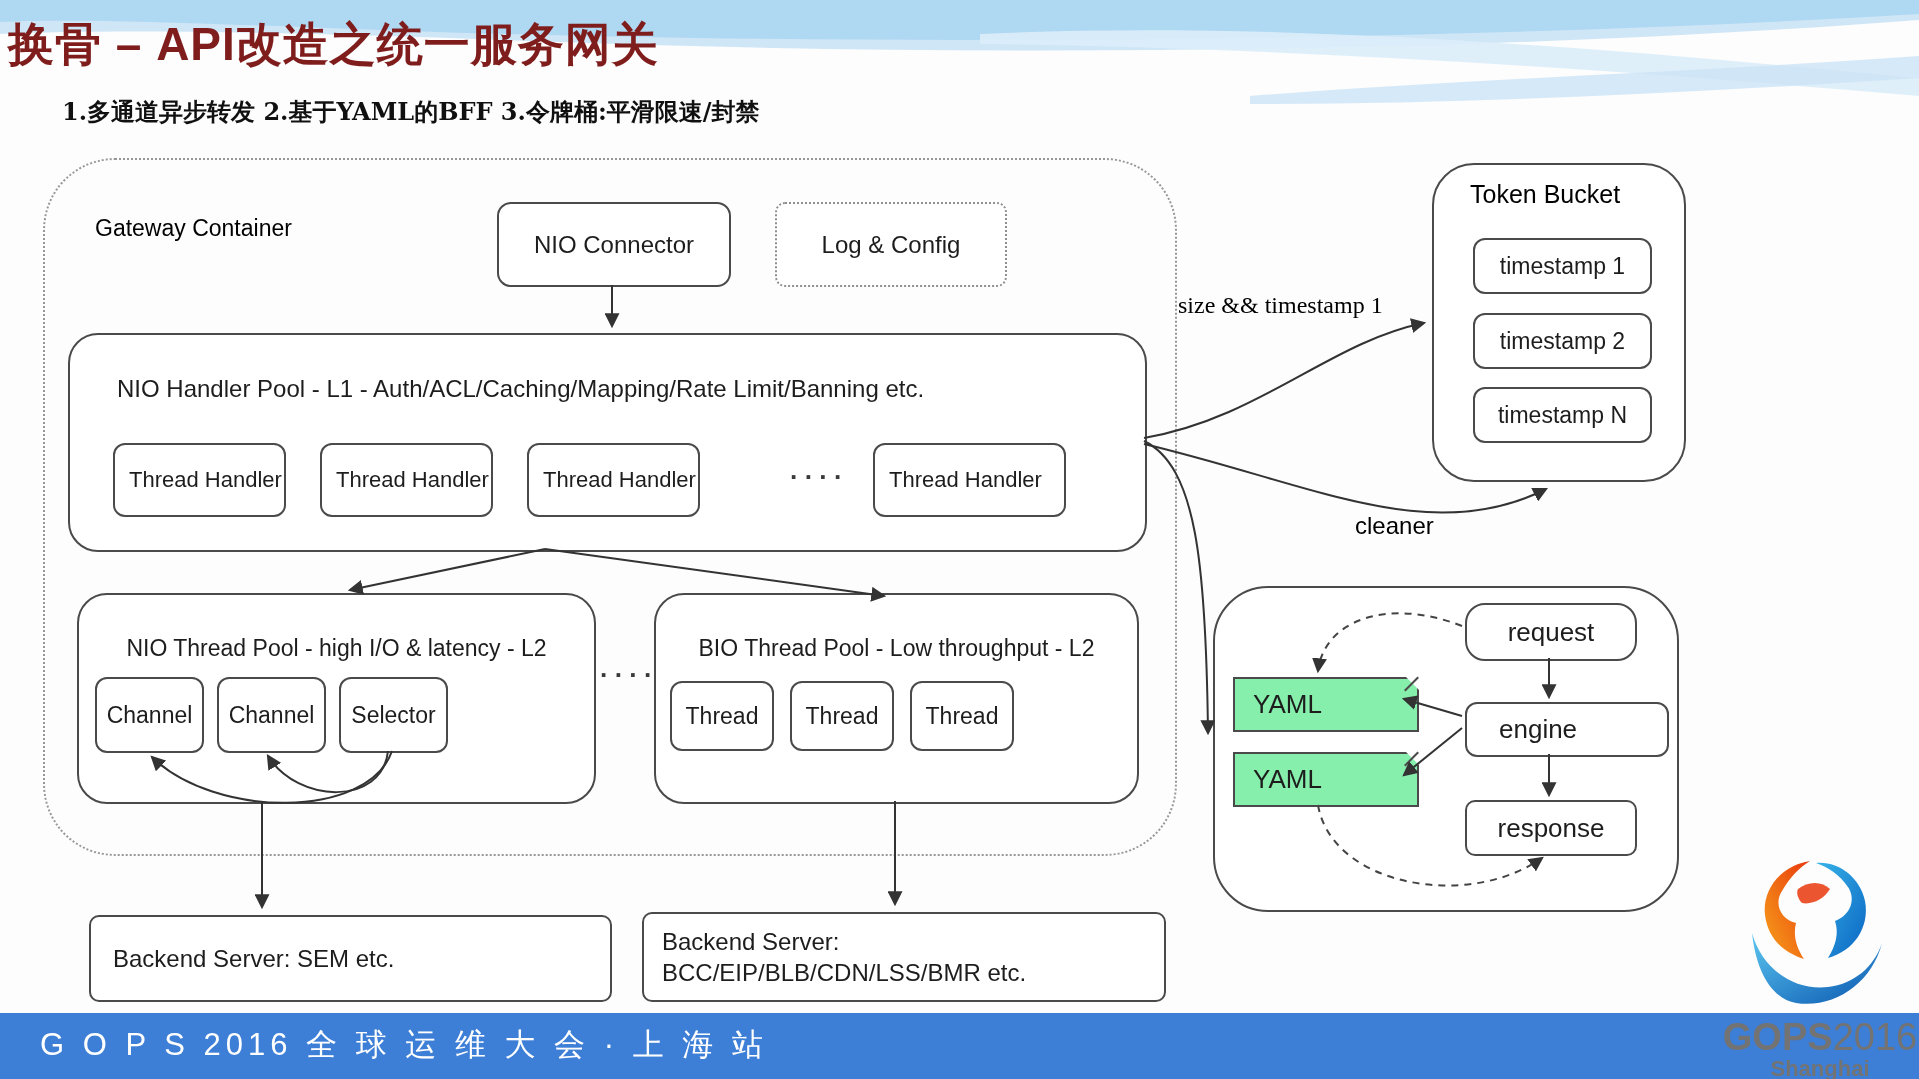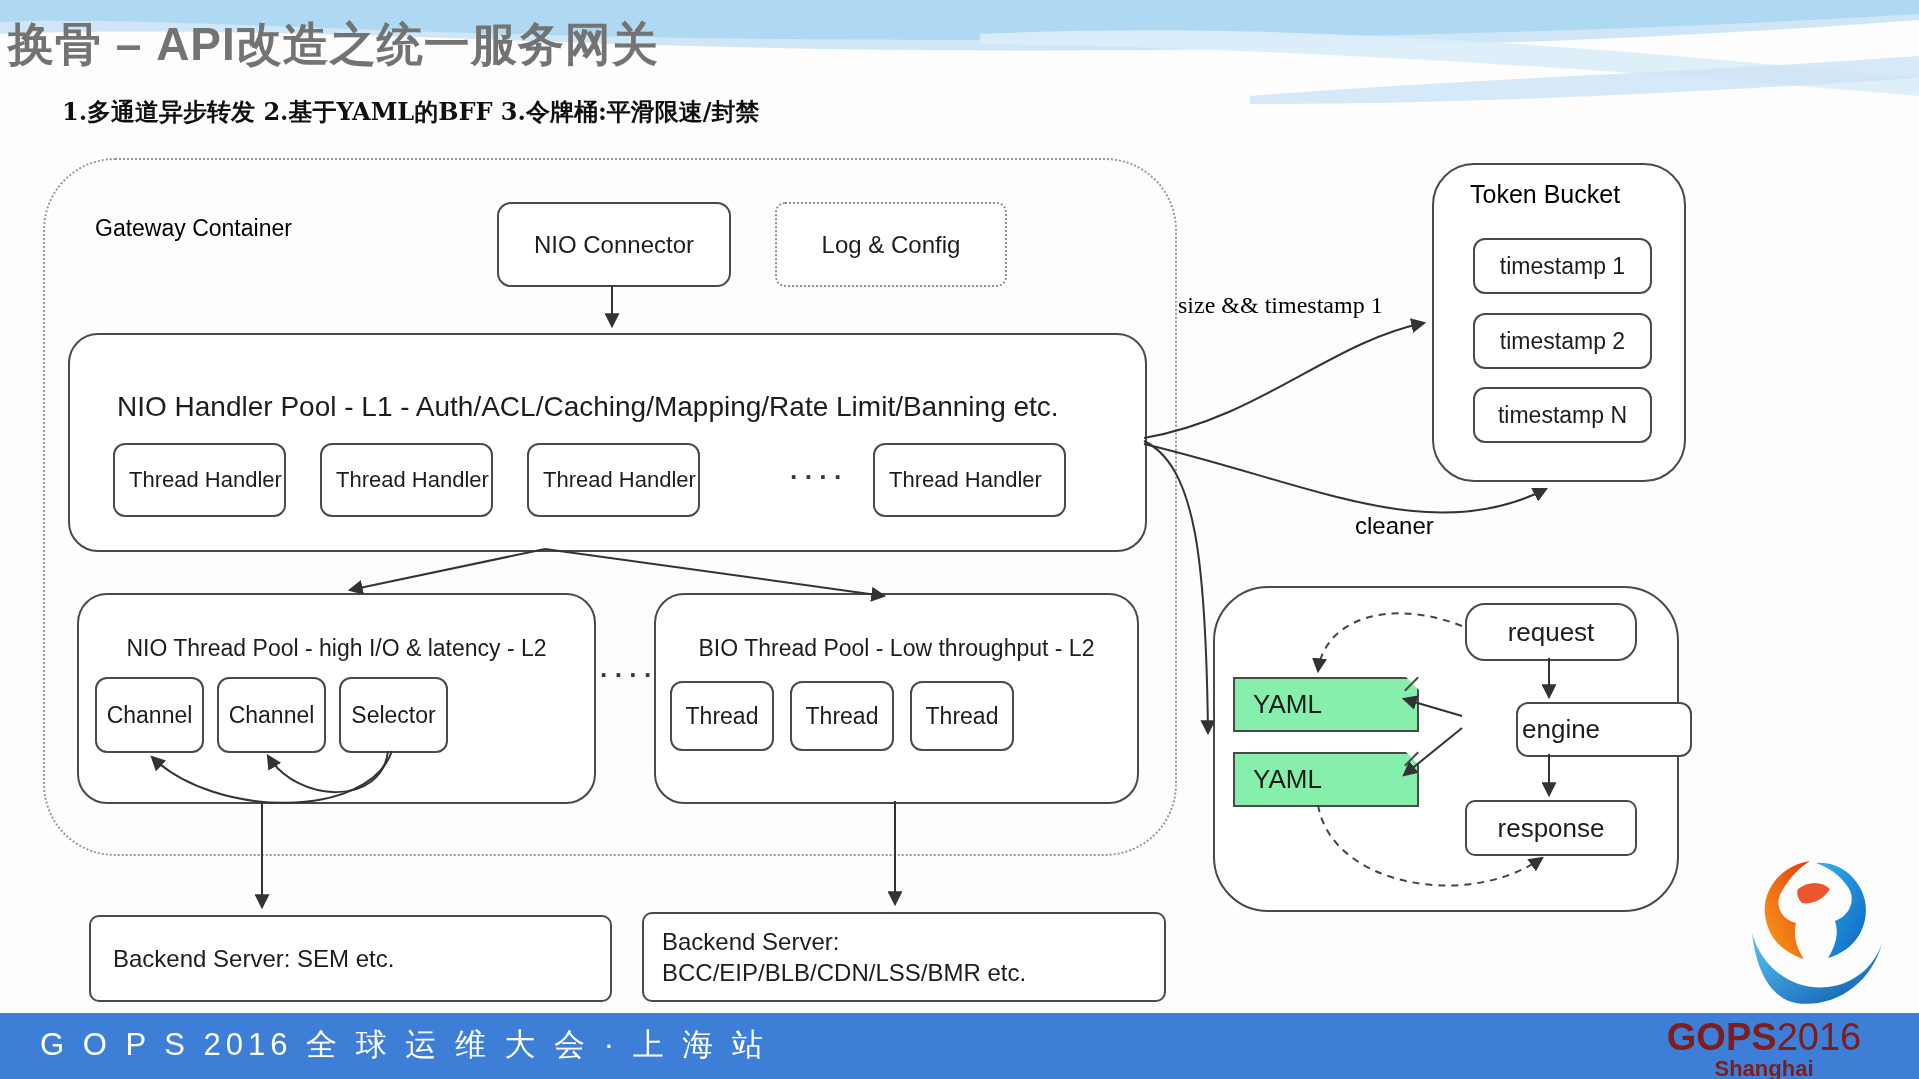--- a/index.html
+++ b/index.html
@@ -1,53 +1,53 @@
 <!DOCTYPE html>
 <html><head>
 <meta charset="utf-8">
 <style>
   html,body{margin:0;padding:0;background:#ffffff;}
   .canvas{position:relative;width:1919px;height:1079px;background:#fdfdfd;overflow:hidden;
           font-family:"Liberation Sans",sans-serif;color:#1d1d1d;}
   
   .swoosh{position:absolute;left:0;top:0;width:1919px;height:110px;pointer-events:none;}
   .slide-title{position:absolute;left:8px;top:14px;font-size:46px;font-weight:bold;
-               color:#737373;letter-spacing:1px;white-space:nowrap;}
+               color:#7f1d1d;letter-spacing:1px;white-space:nowrap;}
   .slide-subtitle{position:absolute;left:62px;top:96px;font-size:24px;font-weight:bold;
                   font-family:"DejaVu Serif",serif;color:#101010;white-space:nowrap;}
   
   .abs{position:absolute;}
   .box{position:absolute;background:#fff;border:2px solid #4a4a4a;display:flex;
        align-items:center;justify-content:center;font-size:23px;color:#1d1d1d;}
   .r12{border-radius:12px;} .r14{border-radius:14px;} .r10{border-radius:10px;}
   .dotted{border-style:dotted;border-color:#8f8f8f;}
   .label{position:absolute;font-size:23px;color:#000000;white-space:nowrap;}
   .gateway{position:absolute;left:43px;top:158px;width:1130px;height:694px;
            border:2px dotted #979797;border-radius:72px;background:transparent;}
   .pool{position:absolute;background:#fff;border:2px solid #4a4a4a;border-radius:30px;}
   .pool-title{position:absolute;width:100%;text-align:center;top:40px;font-size:23px;}
-  .hp-title{position:absolute;left:47px;top:40px;font-size:28px;margin-top:16px;}
+  .hp-title{position:absolute;left:47px;top:40px;font-size:24px;}
   .th-box{justify-content:flex-start;padding-left:14px;font-size:22px;line-height:1.25;
           text-align:left;}
   .ellipsis{position:absolute;font-size:26px;letter-spacing:6px;color:#3a3a3a;font-weight:bold;}
   .yaml-box{position:absolute;background:#86efac;border:2px solid #4a4a4a;display:flex;
             align-items:center;padding-left:18px;font-size:26px;}
   .notch{position:absolute;top:-2px;right:-2px;width:0;height:0;
          border-top:13px solid #fdfdfd;border-left:13px solid transparent;}
   .notch-line{position:absolute;top:4px;right:-4px;width:19px;height:2px;background:#4a4a4a;
               transform:rotate(-45deg);}
   .backend2{flex-direction:column;align-items:flex-start;justify-content:center;
             padding-left:18px;line-height:1.3;font-size:24px;}
   
   .footer-bar{position:absolute;left:0;top:1013px;width:1919px;height:66px;background:#3d7ed6;}
   .footer-text{position:absolute;left:40px;top:1024px;font-size:31px;color:#ffffff;
                letter-spacing:5px;white-space:nowrap;}
   .gops-logo{position:absolute;left:1738px;top:855px;width:150px;height:160px;}
-  .gops-wordmark{position:absolute;left:1664px;top:1018px;width:200px;text-align:center;
-                 color:#7f1d1d;line-height:1.0;}
+  .gops-wordmark{position:absolute;left:1720px;top:1018px;width:200px;text-align:center;
+                 color:#737373;line-height:1.0;}
   .gops-word{font-size:38px;font-weight:bold;letter-spacing:0px;}
   .gops-year{font-size:38px;font-weight:normal;}
   .gops-city{font-size:22px;font-weight:bold;margin-top:2px;}
 </style>
 </head>
 <body>
 
 <div class="canvas">
 
   <svg class="swoosh" viewBox="0 0 1919 110" preserveAspectRatio="none">
@@ -97,21 +97,21 @@
   <div class="label" style="left:1470px;top:180px;font-size:25px;">Token Bucket</div>
   <div class="box r12" style="left:1473px;top:238px;width:175px;height:52px;">timestamp 1</div>
   <div class="box r12" style="left:1473px;top:313px;width:175px;height:52px;">timestamp 2</div>
   <div class="box r12" style="left:1473px;top:387px;width:175px;height:52px;">timestamp N</div>
 
   <div class="label" style="left:1178px;top:292px;font-size:24px;font-family:Liberation Serif, serif;">size &amp;&amp; timestamp 1</div>
   <div class="label" style="left:1355px;top:512px;font-size:24px;">cleaner</div>
 
   <div class="pool" style="left:1213px;top:586px;width:462px;height:322px;border-radius:55px;"></div>
   <div class="box r12" style="left:1465px;top:603px;width:168px;height:54px;font-size:26px;border-radius:20px;">request</div>
-  <div class="box r12" style="left:1516px;top:702px;width:168px;height:51px;font-size:26px;justify-content:flex-start;padding-left:4px;">engine</div>
+  <div class="box r12" style="left:1465px;top:702px;width:168px;height:51px;font-size:26px;justify-content:flex-start;padding-left:32px;">engine</div>
   <div class="box r12" style="left:1465px;top:800px;width:168px;height:52px;font-size:26px;border-radius:10px;">response</div>
   <div class="yaml-box" style="left:1233px;top:677px;width:164px;height:51px;">
     <span>YAML</span>
     <span class="notch"></span>
     <span class="notch-line"></span>
   </div>
   <div class="yaml-box" style="left:1233px;top:752px;width:164px;height:51px;">
     <span>YAML</span>
     <span class="notch"></span>
     <span class="notch-line"></span>

